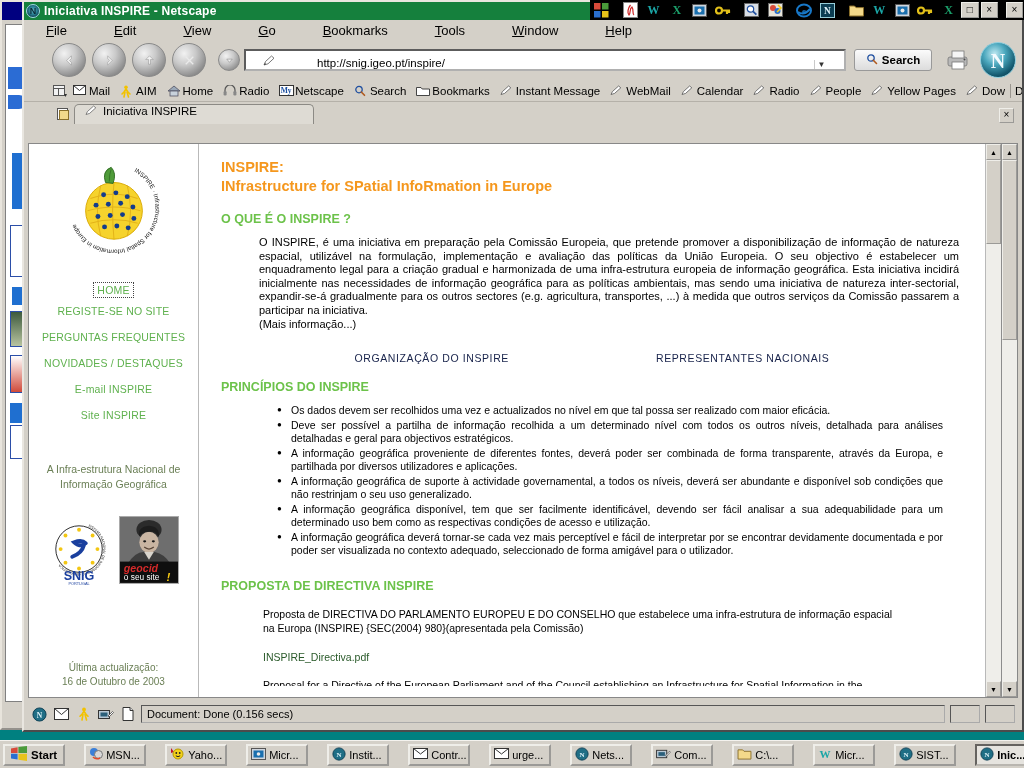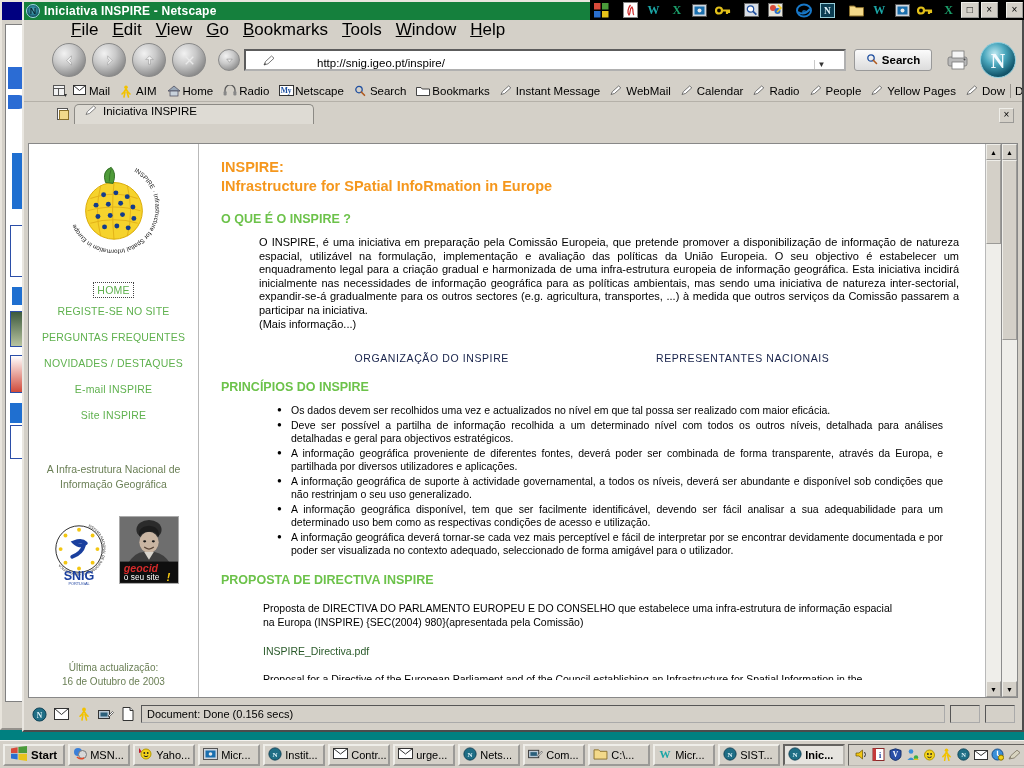--- a/index.html
+++ b/index.html
@@ -45,21 +45,21 @@
     border-radius:50%; border:1px solid #9fd8e4;
     position:relative;
   }
   .tb-icon::after{ content:"N"; position:absolute; inset:0; font-size:9px; line-height:12px;
      text-align:center; color:#0b2a36; font-weight:bold;}
   .titlebar .tb-text { white-space:nowrap; letter-spacing:0.2px; }
 
   
   .menubar {
     height:20px; display:flex; align-items:center;
-    background:#d4d0c8; padding-left:40px; font-size:17px; color:#000;
+    background:#d4d0c8; padding-left:15px; font-size:13px; color:#000;gap:33px;
   }
   .menubar .mi { padding:2px 7px; cursor:default; }
   .menubar .mi u { text-decoration:underline; }
 
   
   .navbar {
     height:40px; display:flex; align-items:center;
     background:#d4d0c8; padding-left:28px; position:relative;
   }
   .navbtn {
@@ -233,21 +233,21 @@
     font-size:12px; font-weight:bold; font-family:"Liberation Serif",serif;
   }
   .topstrip .ts-sep { width:6px; }
   .winbtn { width:18px; height:16px; background:#d4d0c8; border:1px outset #efeee9;
      font-size:10px; line-height:13px; text-align:center; color:#000; margin:0 1px; }
 
   
   .taskbar {
     position:absolute; left:0; bottom:0; width:1024px; height:28px;
     background:#d4d0c8; border-top:1px solid #f4f2ee;
-    display:flex; align-items:center; padding:2px 3px; gap:3px;
+    display:flex; align-items:center; padding:2px 3px; gap:19px;
   }
   .startbtn {
     height:22px; display:flex; align-items:center; gap:4px; padding:0 6px;
     background:#d4d0c8; border:2px outset #efeee9; font-size:11.5px; font-weight:bold;
   }
   .tb-item {
     height:22px; min-width:62px; max-width:62px; display:flex; align-items:center; gap:3px;
     padding:0 3px; background:#d4d0c8; border:2px outset #efeee9;
     font-size:11px; overflow:hidden; white-space:nowrap;
   }
@@ -635,21 +635,21 @@
 
           <ul class="bullets">
             <li>Os dados devem ser recolhidos uma vez e actualizados no nível em que tal possa ser realizado com maior eficácia.</li>
             <li>Deve ser possível a partilha de informação recolhida a um determinado nível com todos os outros níveis, detalhada para análises detalhadas e geral para objectivos estratégicos.</li>
             <li>A informação geográfica proveniente de diferentes fontes, deverá poder ser combinada de forma transparente, através da Europa, e partilhada por diversos utilizadores e aplicações.</li>
             <li>A informação geográfica de suporte à actividade governamental, a todos os níveis, deverá ser abundante e disponível sob condições que não restrinjam o seu uso generalizado.</li>
             <li>A informação geográfica disponível, tem que ser facilmente identificável, devendo ser fácil analisar a sua adequabilidade para um determinado uso bem como as respectivas condições de acesso e utilização.</li>
             <li>A informação geográfica deverá tornar-se cada vez mais perceptível e fácil de interpretar por se encontrar devidamente documentada e por poder ser visualizada no contexto adequado, seleccionado de forma amigável para o utilizador.</li>
           </ul>
 
-          <div class="h-sec" style="margin-top:16px;">PROPOSTA DE DIRECTIVA INSPIRE</div>
+          <div class="h-sec" style="margin-top:22px;">PROPOSTA DE DIRECTIVA INSPIRE</div>
 
           <div class="prop-p">Proposta de DIRECTIVA DO PARLAMENTO EUROPEU E DO CONSELHO que estabelece uma infra-estrutura de informação espacial na Europa (INSPIRE) {SEC(2004) 980}(apresentada pela Comissão)</div>
 
           <a href="#" class="pdf-link">INSPIRE_Directiva.pdf</a>
 
           <div class="clipped">Proposal for a Directive of the European Parliament and of the Council establishing an Infrastructure for Spatial Information in the</div>
         </div>
 
         <div class="vscroll inner">
           <div class="sb-btn">▲</div>

